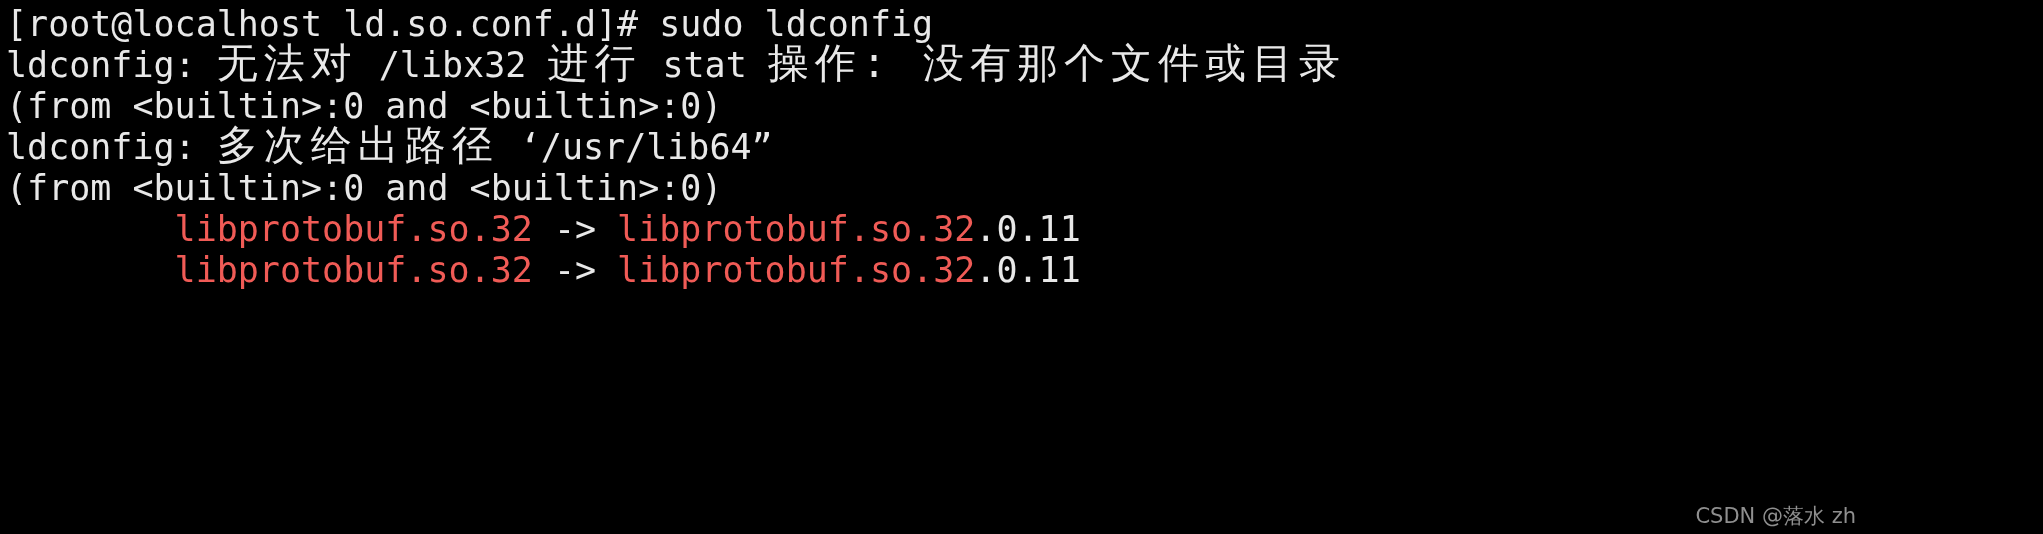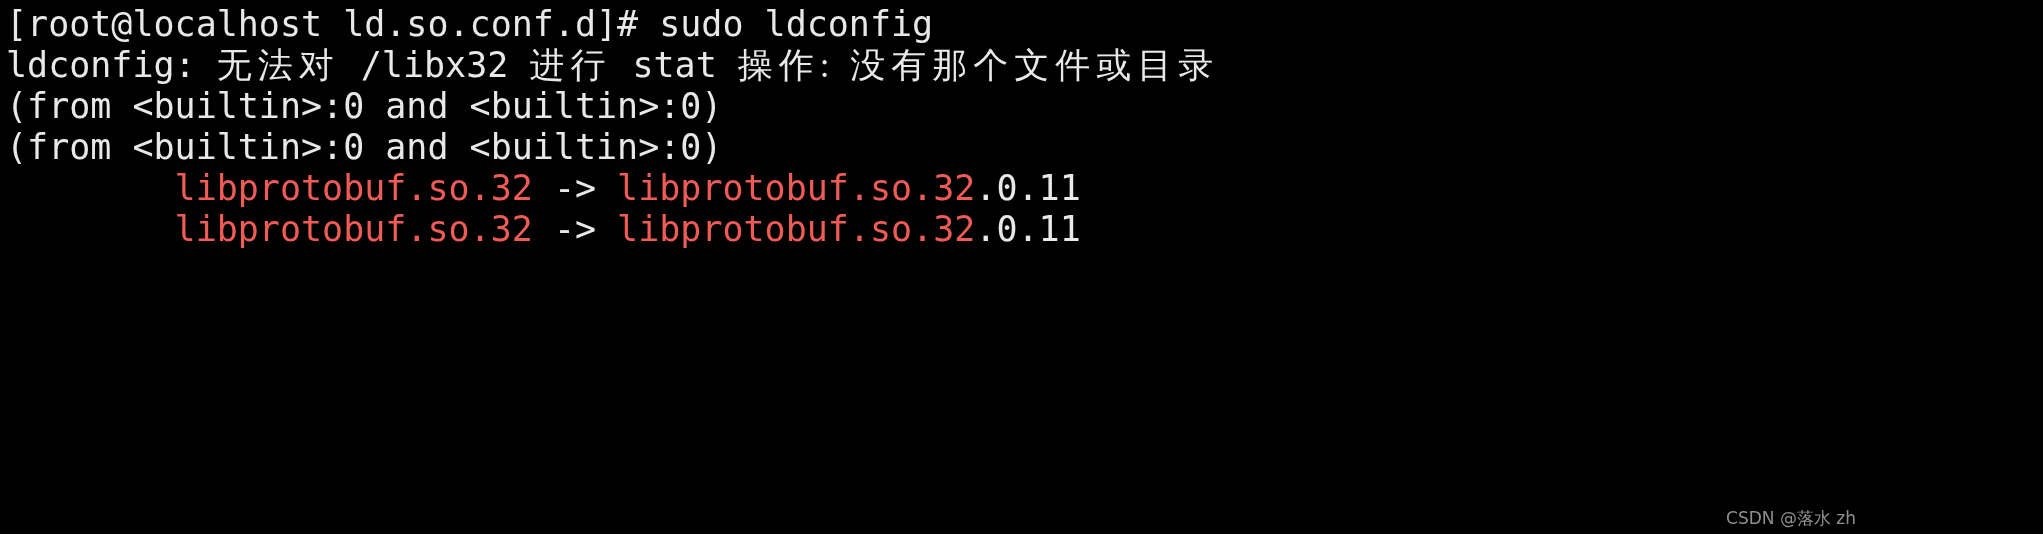--- a/index.html
+++ b/index.html
@@ -27,47 +27,48 @@
   .line {
     height: 41px;
     line-height: 41px;
     white-space: pre;
     font-size: 35px;
     letter-spacing: 0px;
     color: #e8e8e8;
   }
   .seg { white-space: pre; }
   .seg.cjk {
-    font-family: Liberation Serif, serif;
-    font-size: 35px;
+    font-family: Liberation Mono, monospace;
+    font-size: 41px;
     letter-spacing: 6px;
   }
   .seg.red {
     color: #f05b56;
     font-weight: normal;
   }
   .seg.white {
     color: #e8e8e8;
   }
   .watermark {
     position: absolute;
     right: 8px;
     bottom: 4px;
     font-family: "DejaVu Sans", "Liberation Sans", sans-serif;
-    font-size: 17px;
+    font-size: 21px;
     color: #8f8f8f;
     white-space: pre;
   }
 </style>
 </head>
 <body>
 
 <div id="terminal">
   <div class="term-body" id="term-body">
       <div class="line"><span class="seg white">[root@localhost ld.so.conf.d]# sudo ldconfig</span></div>
       <div class="line"><span class="seg white">ldconfig: </span><span class="seg cjk">无法对</span><span class="seg white"> /libx32 </span><span class="seg cjk">进行</span><span class="seg white"> stat </span><span class="seg cjk">操作: 没有那个文件或目录</span></div>
       <div class="line"><span class="seg white">(from &lt;builtin&gt;:0 and &lt;builtin&gt;:0)</span></div>
+      <div class="line"><span class="seg white">ldconfig: </span><span class="seg cjk">多次给出路径</span><span class="seg white"> ‘/usr/lib64”</span></div>
       <div class="line"><span class="seg white">(from &lt;builtin&gt;:0 and &lt;builtin&gt;:0)</span></div>
       <div class="line"><span class="seg white">        </span><span class="seg red">libprotobuf.so.32</span><span class="seg white"> -&gt; </span><span class="seg red">libprotobuf.so.32</span><span class="seg white">.0.11</span></div>
       <div class="line"><span class="seg white">        </span><span class="seg red">libprotobuf.so.32</span><span class="seg white"> -&gt; </span><span class="seg red">libprotobuf.so.32</span><span class="seg white">.0.11</span></div>
     </div>
   <div class="watermark">CSDN @落水 zh</div>
 </div>
 
 </body></html>

